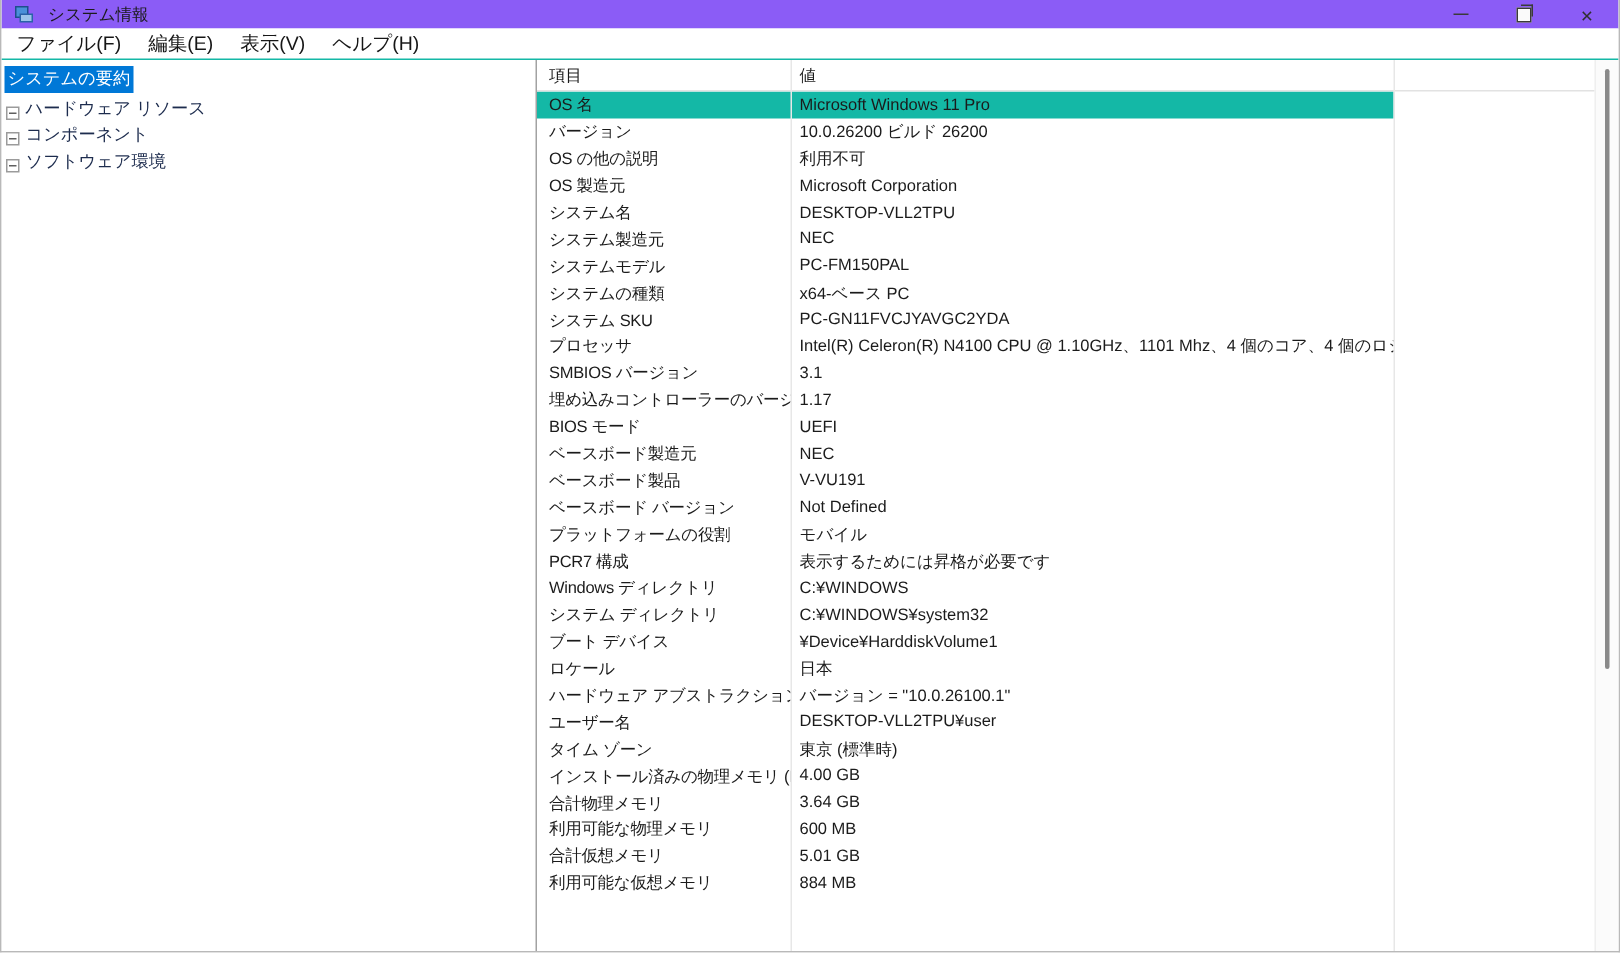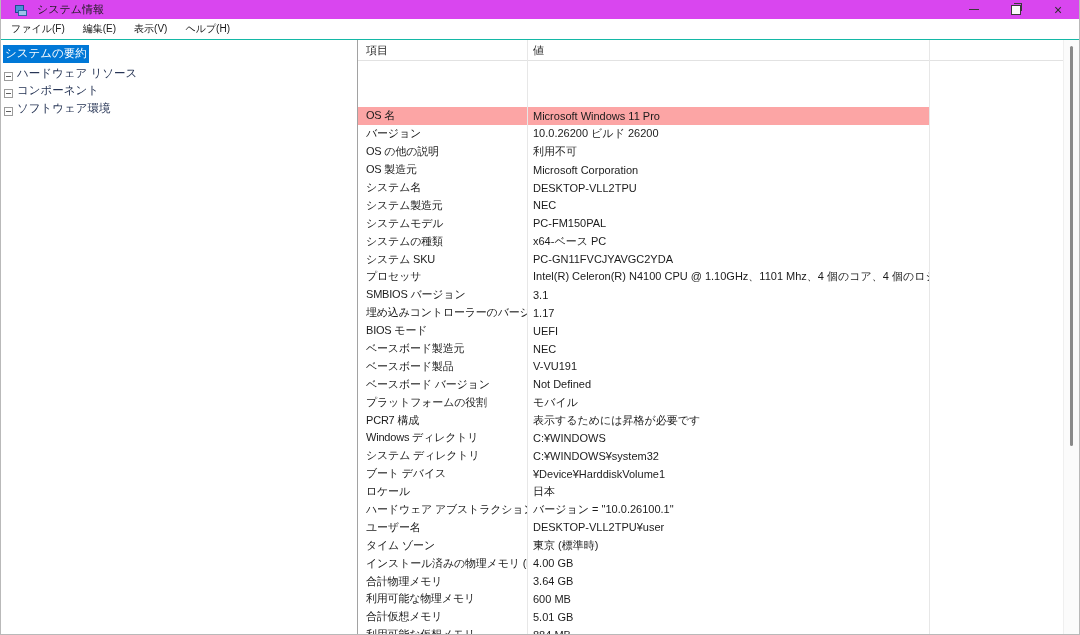--- a/index.html
+++ b/index.html
@@ -3,51 +3,51 @@
 <meta charset="utf-8">
 <style>
   html,body{margin:0;padding:0;background:#e8e8e8;}
   .window{
     width:1080px;height:635px;background:#ffffff;position:relative;
     font-family:"Liberation Sans","DejaVu Sans",sans-serif;
     box-sizing:border-box;border:1px solid #b9b9b9;border-top:none;
     overflow:hidden;
   }
   
-  .titlebar{height:19px;background:#d946ef;display:flex;align-items:center;padding-left:13px;}
+  .titlebar{height:19px;background:#8b5cf6;display:flex;align-items:center;padding-left:8px;}
   .app-icon{width:14px;height:13px;display:inline-block;}
   .title-text{font-size:11px;color:#1b1b1b;margin-left:9px;}
   .controls{margin-left:auto;display:flex;height:100%;align-self:flex-start;}
   .ctrl{width:42px;height:19px;display:flex;align-items:center;justify-content:center;color:#3a3a3a;cursor:default;}
   .min-glyph{display:inline-block;width:10px;border-top:1px solid #3a3a3a;}
   .restore-glyph{display:inline-block;width:8px;height:8px;border:1px solid #3a3a3a;background:#fafafa;position:relative;}
   .restore-glyph::before{content:"";position:absolute;left:2px;top:-3px;width:7px;height:7px;border-top:1px solid #3a3a3a;border-right:1px solid #3a3a3a;}
   .close-glyph{font-size:14px;line-height:14px;color:#2f2f2f;}
   
   .menubar{height:20px;background:#ffffff;display:flex;align-items:center;padding-left:1px;}
-  .menu-item{font-size:10px;color:#161616;padding:2px 9px;}
+  .menu-item{font-size:13px;color:#161616;padding:2px 9px;}
   
   .main{height:595px;display:flex;border-top:1px solid #14b8a6;position:relative;background:#fff;}
   
   .tree-panel{width:357px;box-sizing:border-box;border-right:1px solid #a2a2a2;padding-top:3px;overflow:hidden;}
   .tree-selected{display:inline-block;background:#0078d7;color:#ffffff;font-size:11.5px;margin-left:2px;margin-top:1px;padding:1px 2px 2px 2px;}
   .tree-item{display:flex;align-items:flex-end;height:17.5px;padding-left:3px;color:#1d2c4e;font-size:11.5px;}
   .expand-box{width:9px;height:9px;box-sizing:border-box;border:1px solid #9b9b9b;background:#fff;margin-right:4px;position:relative;flex:none;}
   .expand-box::after{content:"";position:absolute;left:1px;right:1px;top:3px;border-top:1px solid #5f5f5f;}
   
   .list-panel{flex:1;position:relative;overflow:hidden;background:#fff;}
   .vline{position:absolute;top:0;bottom:0;width:1px;background:#e7e7e7;z-index:3;}
   .vline.v1{left:169px;}
   .vline.v2{left:571px;}
   .list-header{height:20px;display:flex;align-items:center;font-size:11px;color:#1b1b1b;border-bottom:1px solid #e2e2e2;position:relative;z-index:1;}
   .hcol-item{width:169px;box-sizing:border-box;padding-left:8px;}
   .hcol-value{padding-left:6px;}
   .rows{position:absolute;left:0;right:0;top:21px;bottom:0;overflow:hidden;z-index:1;}
   .lrow{height:17.9px;display:flex;align-items:center;width:571px;font-size:11px;color:#1b1b1b;}
-  .lrow.selected{background:#fca5a5;margin-top:46px;}
+  .lrow.selected{background:#14b8a6;}
   .lcell{white-space:nowrap;overflow:hidden;}
   .lcell.item{width:169px;box-sizing:border-box;padding-left:8px;flex:none;letter-spacing:-0.2px;}
   .lcell.value{flex:1;padding-left:6px;}
   
   .sb-track{position:absolute;top:0;right:0;bottom:0;width:15px;background:#fbfbfb;border-left:1px solid #efefef;z-index:4;}
   .sb-thumb{position:absolute;top:6px;left:6px;width:3px;height:400px;background:#8a8a8a;border-radius:2px;}
 </style>
 </head>
 <body>
 

